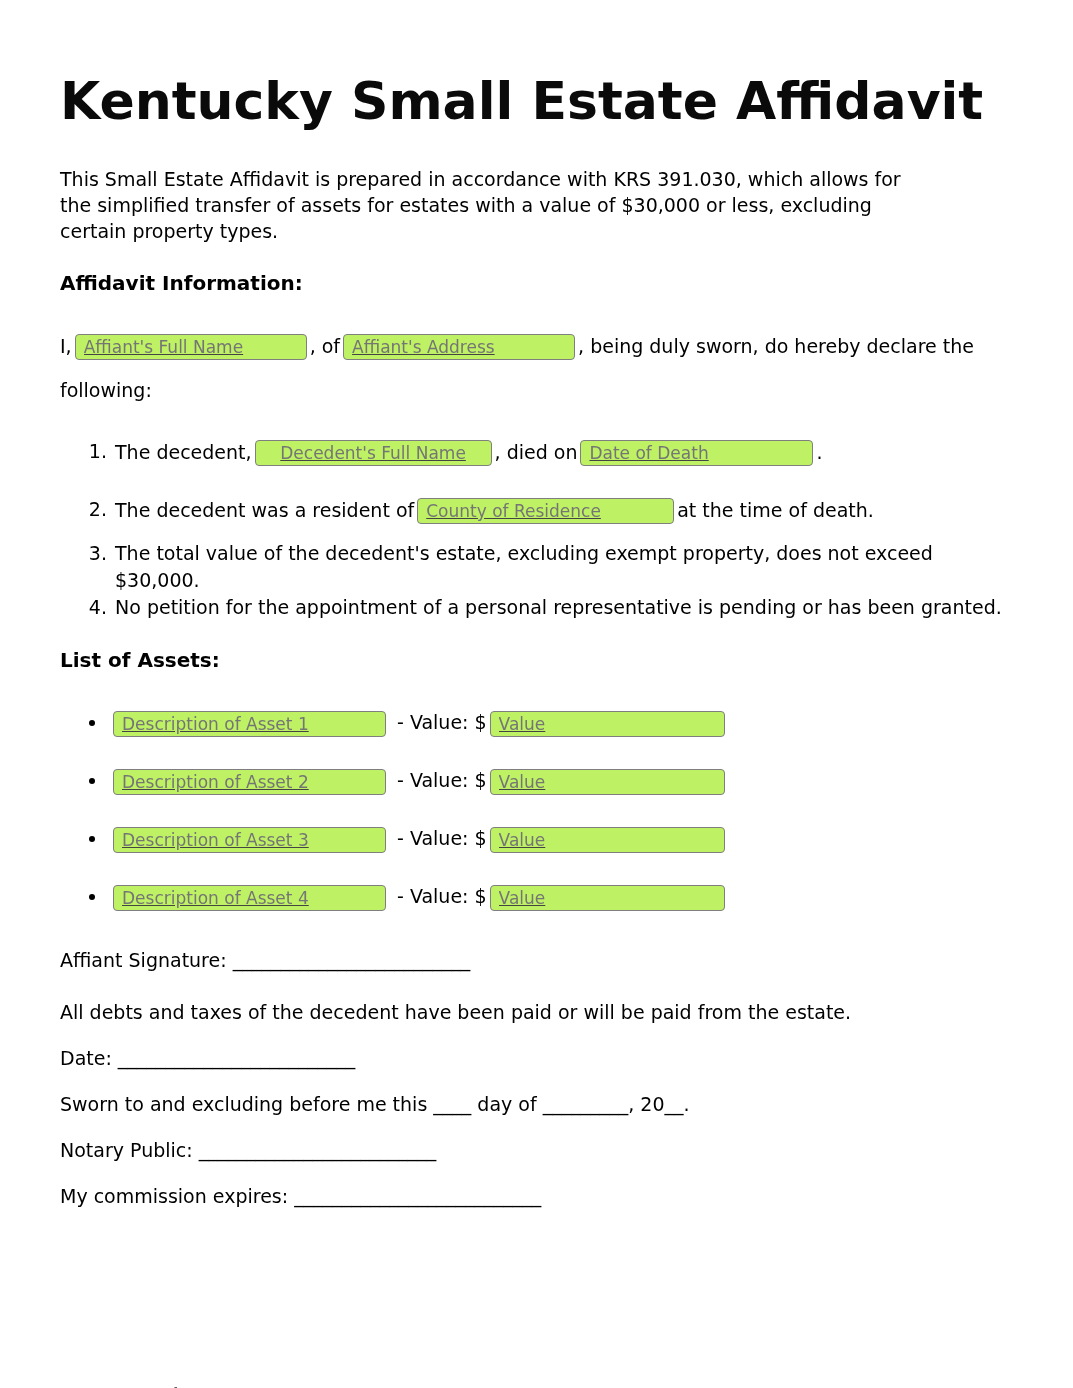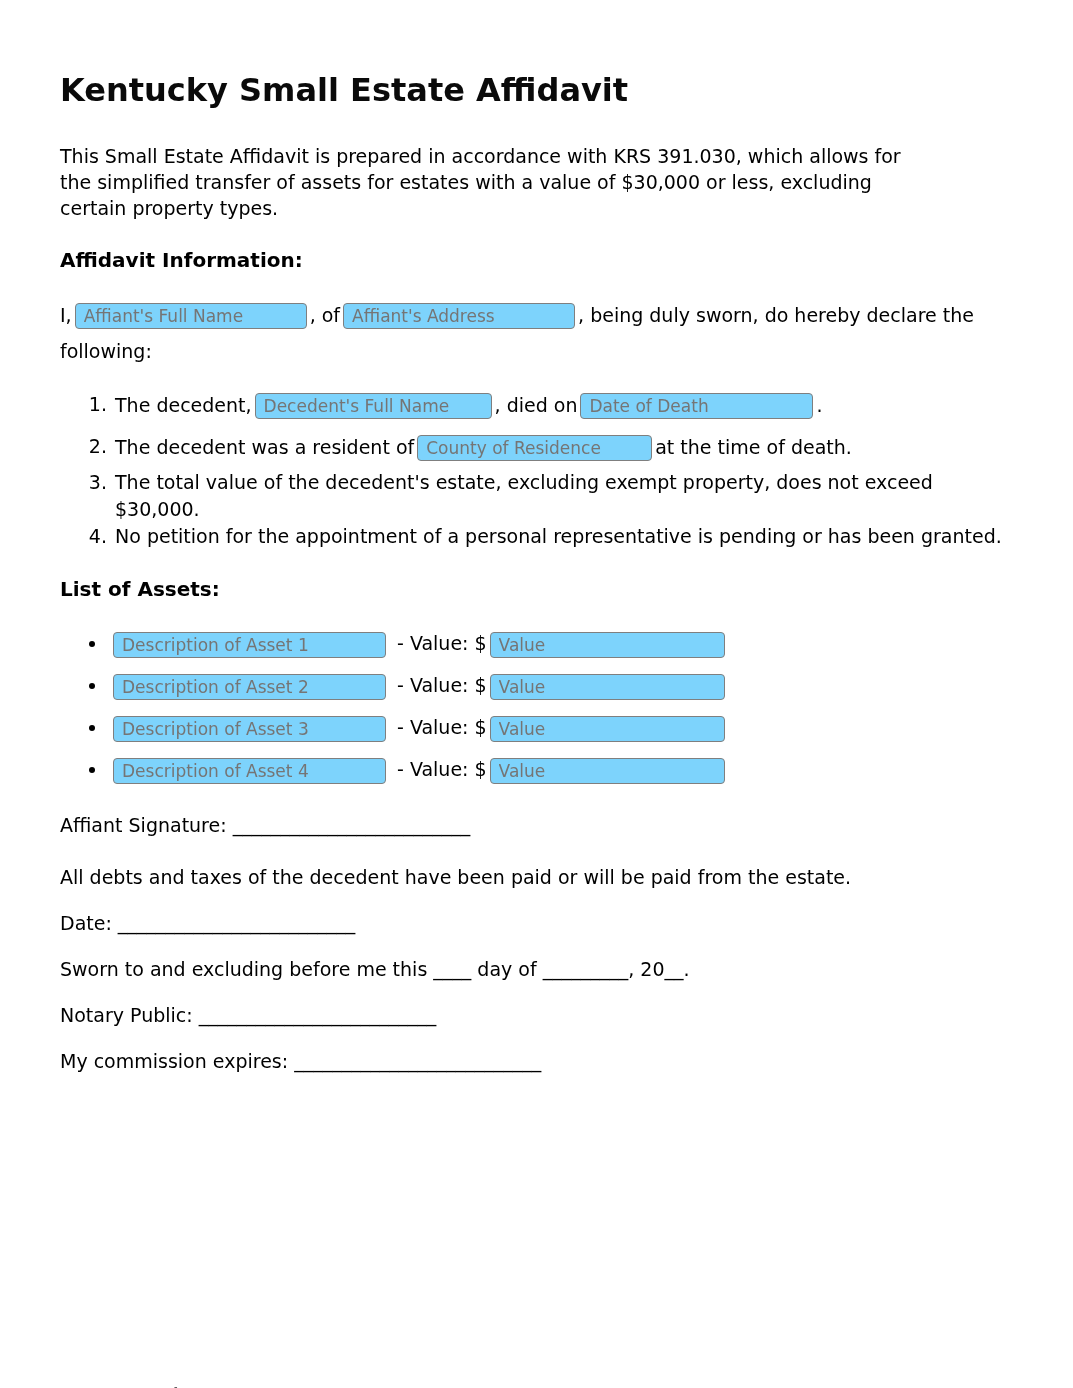--- a/index.html
+++ b/index.html
@@ -9,21 +9,21 @@
     background: #ffffff;
     font-family: "DejaVu Sans", sans-serif;
     color: #000000;
     position: relative;
     overflow: hidden;
   }
   .page { width: 1073px; height: 1388px; position: relative; }
   .content { padding: 0 60px; }
 
   h1.doc-title {
-    font-size: 32px;
+    font-size: 52px;
     font-weight: bold;
     margin: 72px 0 34px 0;
     line-height: 1.15;
     color: #0a0a0a;
   }
   .intro {
     font-size: 19px;
     line-height: 26px;
     margin: 0;
   }
@@ -68,30 +68,31 @@
   .value-label { margin-left: 8px; }
 
   input[type="text"] {
     font-family: "DejaVu Sans", sans-serif;
     font-size: 17px;
     color: #444444;
     border: 1.5px solid #7f7f7f;
     border-radius: 4px;
     height: 26px;
     padding: 0 8px;
-    margin: 8px 3px;
+    margin: 16px 3px;
     vertical-align: middle;
-    background: #7dd3fc;
+    background: #bef264;
+    text-decoration: underline;
   }
   input::placeholder { color: #757575; opacity: 1; }
   .w-name { width: 232px; }
   .w-addr { width: 232px; }
-  .w-dec  { width: 237px; }
+  .w-dec  { width: 237px; text-align: center; }
   .w-date { width: 233px; }
-  .w-county { width: 235px; }
+  .w-county { width: 257px; }
   .w-desc { width: 273px; }
   .w-val  { width: 235px; }
 
   .watermark {
     position: absolute;
     left: 30px;
     top: 1308px;
     font-family: "Liberation Mono", "DejaVu Sans Mono", monospace;
     font-size: 42px;
     letter-spacing: 2px;

